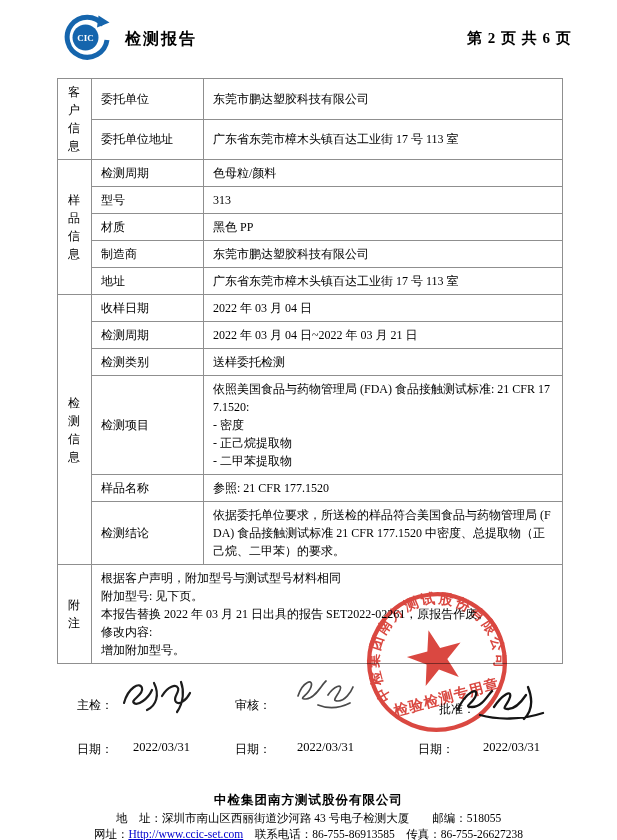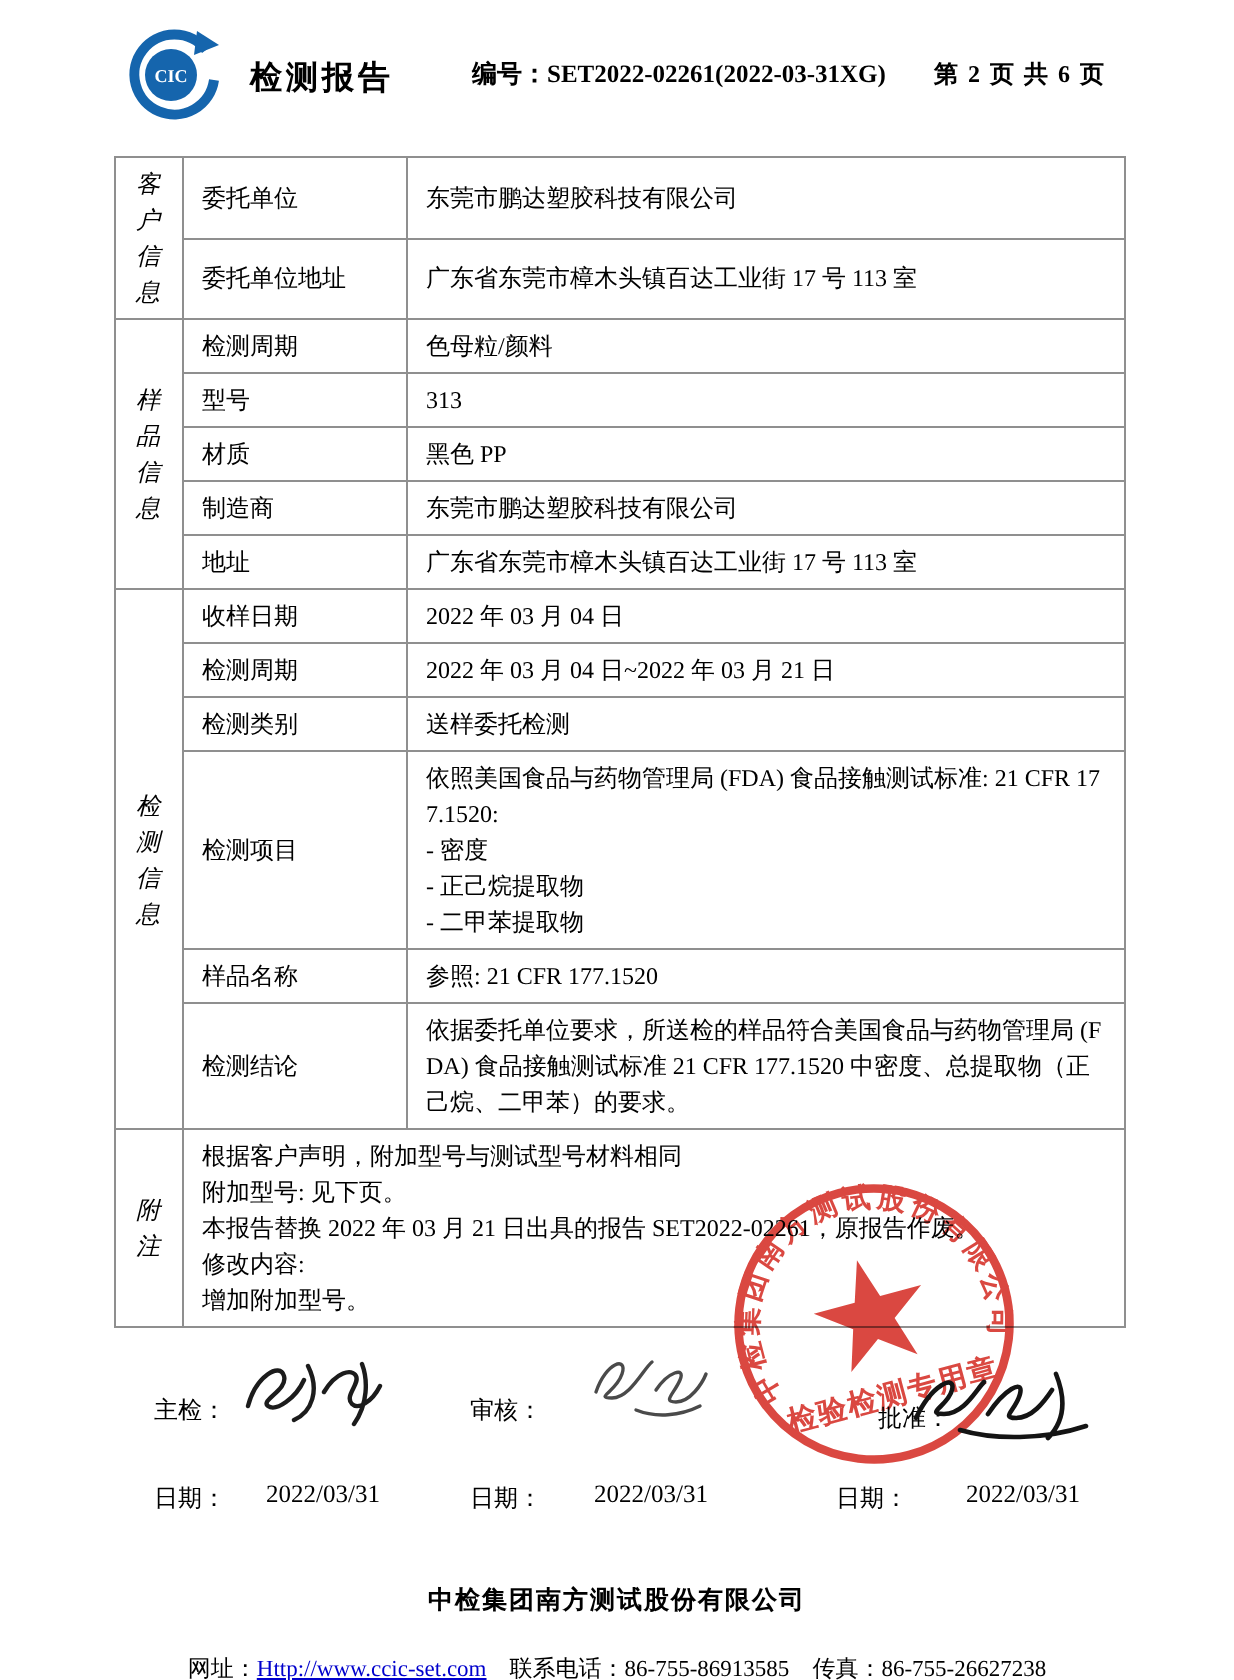--- a/index.html
+++ b/index.html
@@ -7,34 +7,34 @@
     width:617px;height:840px;background:#ffffff;color:#000;
     font-family:"Liberation Serif","DejaVu Serif",serif;
     position:relative;overflow:hidden;
   }
   .page{position:relative;width:617px;height:692px;}
 
   
   .hdr-logo{position:absolute;left:62px;top:13px;width:48px;height:48px;}
   .hdr-title{position:absolute;left:125px;top:29px;font-size:16px;font-weight:bold;letter-spacing:2px;}
   .hdr-no{position:absolute;left:236px;top:29px;font-size:12.5px;font-weight:bold;}
-  .hdr-page{position:absolute;left:467px;top:29px;font-size:12px;font-weight:bold;letter-spacing:1px;}
+  .hdr-page{position:absolute;left:467px;top:29px;font-size:15px;font-weight:bold;letter-spacing:1px;}
 
   
   table.report{
     position:absolute;left:57px;top:78px;width:506px;
     border-collapse:collapse;table-layout:fixed;font-size:12px;
   }
   table.report td{
     border:1px solid #8f8f8f;padding:4px 9px;line-height:18px;
     vertical-align:middle;word-break:break-all;
   }
   td.sec{
     width:34px;text-align:center;padding:4px 2px;
-    white-space:pre-line;line-height:22px;letter-spacing:1px;font-style:italic;
+    white-space:pre-line;line-height:22px;letter-spacing:1px;
   }
   td.lbl{width:112px;}
   td.val{}
   .pre{white-space:pre-line;}
   td.notes{line-height:20.5px;white-space:pre-line;}
 
   
   .stamp{
     position:absolute;left:357px;top:582px;width:160px;height:160px;
     transform:rotate(-15deg);color:#d6342c;opacity:.9;z-index:3;
@@ -59,23 +59,20 @@
 
 <div class="page">
 
   <svg class="hdr-logo" viewBox="0 0 48 48" aria-hidden="true">
     <path d="M41 12 A 20 20 0 1 0 45 27" fill="none" stroke="#1565ad" stroke-width="5"></path>
     <polygon points="36.5,2.5 47.5,9.5 35,14.5" fill="#1565ad"></polygon>
     <circle cx="23.5" cy="24.5" r="13" fill="#1565ad"></circle>
     <text x="23.5" y="28" text-anchor="middle" font-size="9" font-weight="bold" fill="#ffffff" font-family="Liberation Serif, DejaVu Serif, serif">CIC</text>
   </svg>
   <div class="hdr-title">检测报告</div>
-  <div class="hdr-no">
-    <span>编号：</span><span>SET2022-02261(2022-03-31XG)</span>
-  </div>
   <div class="hdr-page">第 2 页 共 6 页</div>
 
   <table class="report">
     <colgroup>
         <col style="width:34px">
         <col style="width:112px">
         <col>
       </colgroup>
     <tbody>
 
@@ -180,17 +177,18 @@
   </svg>
 
   <span class="date-label" style="left:77px;top:741px;">日期：</span>
   <span class="date-value" style="left:133px;top:740px;">2022/03/31</span>
   <span class="date-label" style="left:235px;top:741px;">日期：</span>
   <span class="date-value" style="left:297px;top:740px;">2022/03/31</span>
   <span class="date-label" style="left:418px;top:741px;">日期：</span>
   <span class="date-value" style="left:483px;top:740px;">2022/03/31</span>
 
   <div class="foot foot-company">中检集团南方测试股份有限公司</div>
+  <div class="foot foot-line">地　址：深圳市南山区西丽街道沙河路 43 号电子检测大厦　　邮编：518055</div>
   <div class="foot foot-line2">
     <span>网址：</span><span class="site-link" style="color:#0000cc;">Http://www.ccic-set.com</span><span>　联系电话：</span><span>86-755-86913585</span><span>　传真：</span><span>86-755-26627238</span>
   </div>
 
 </div>
 
 </body></html>

